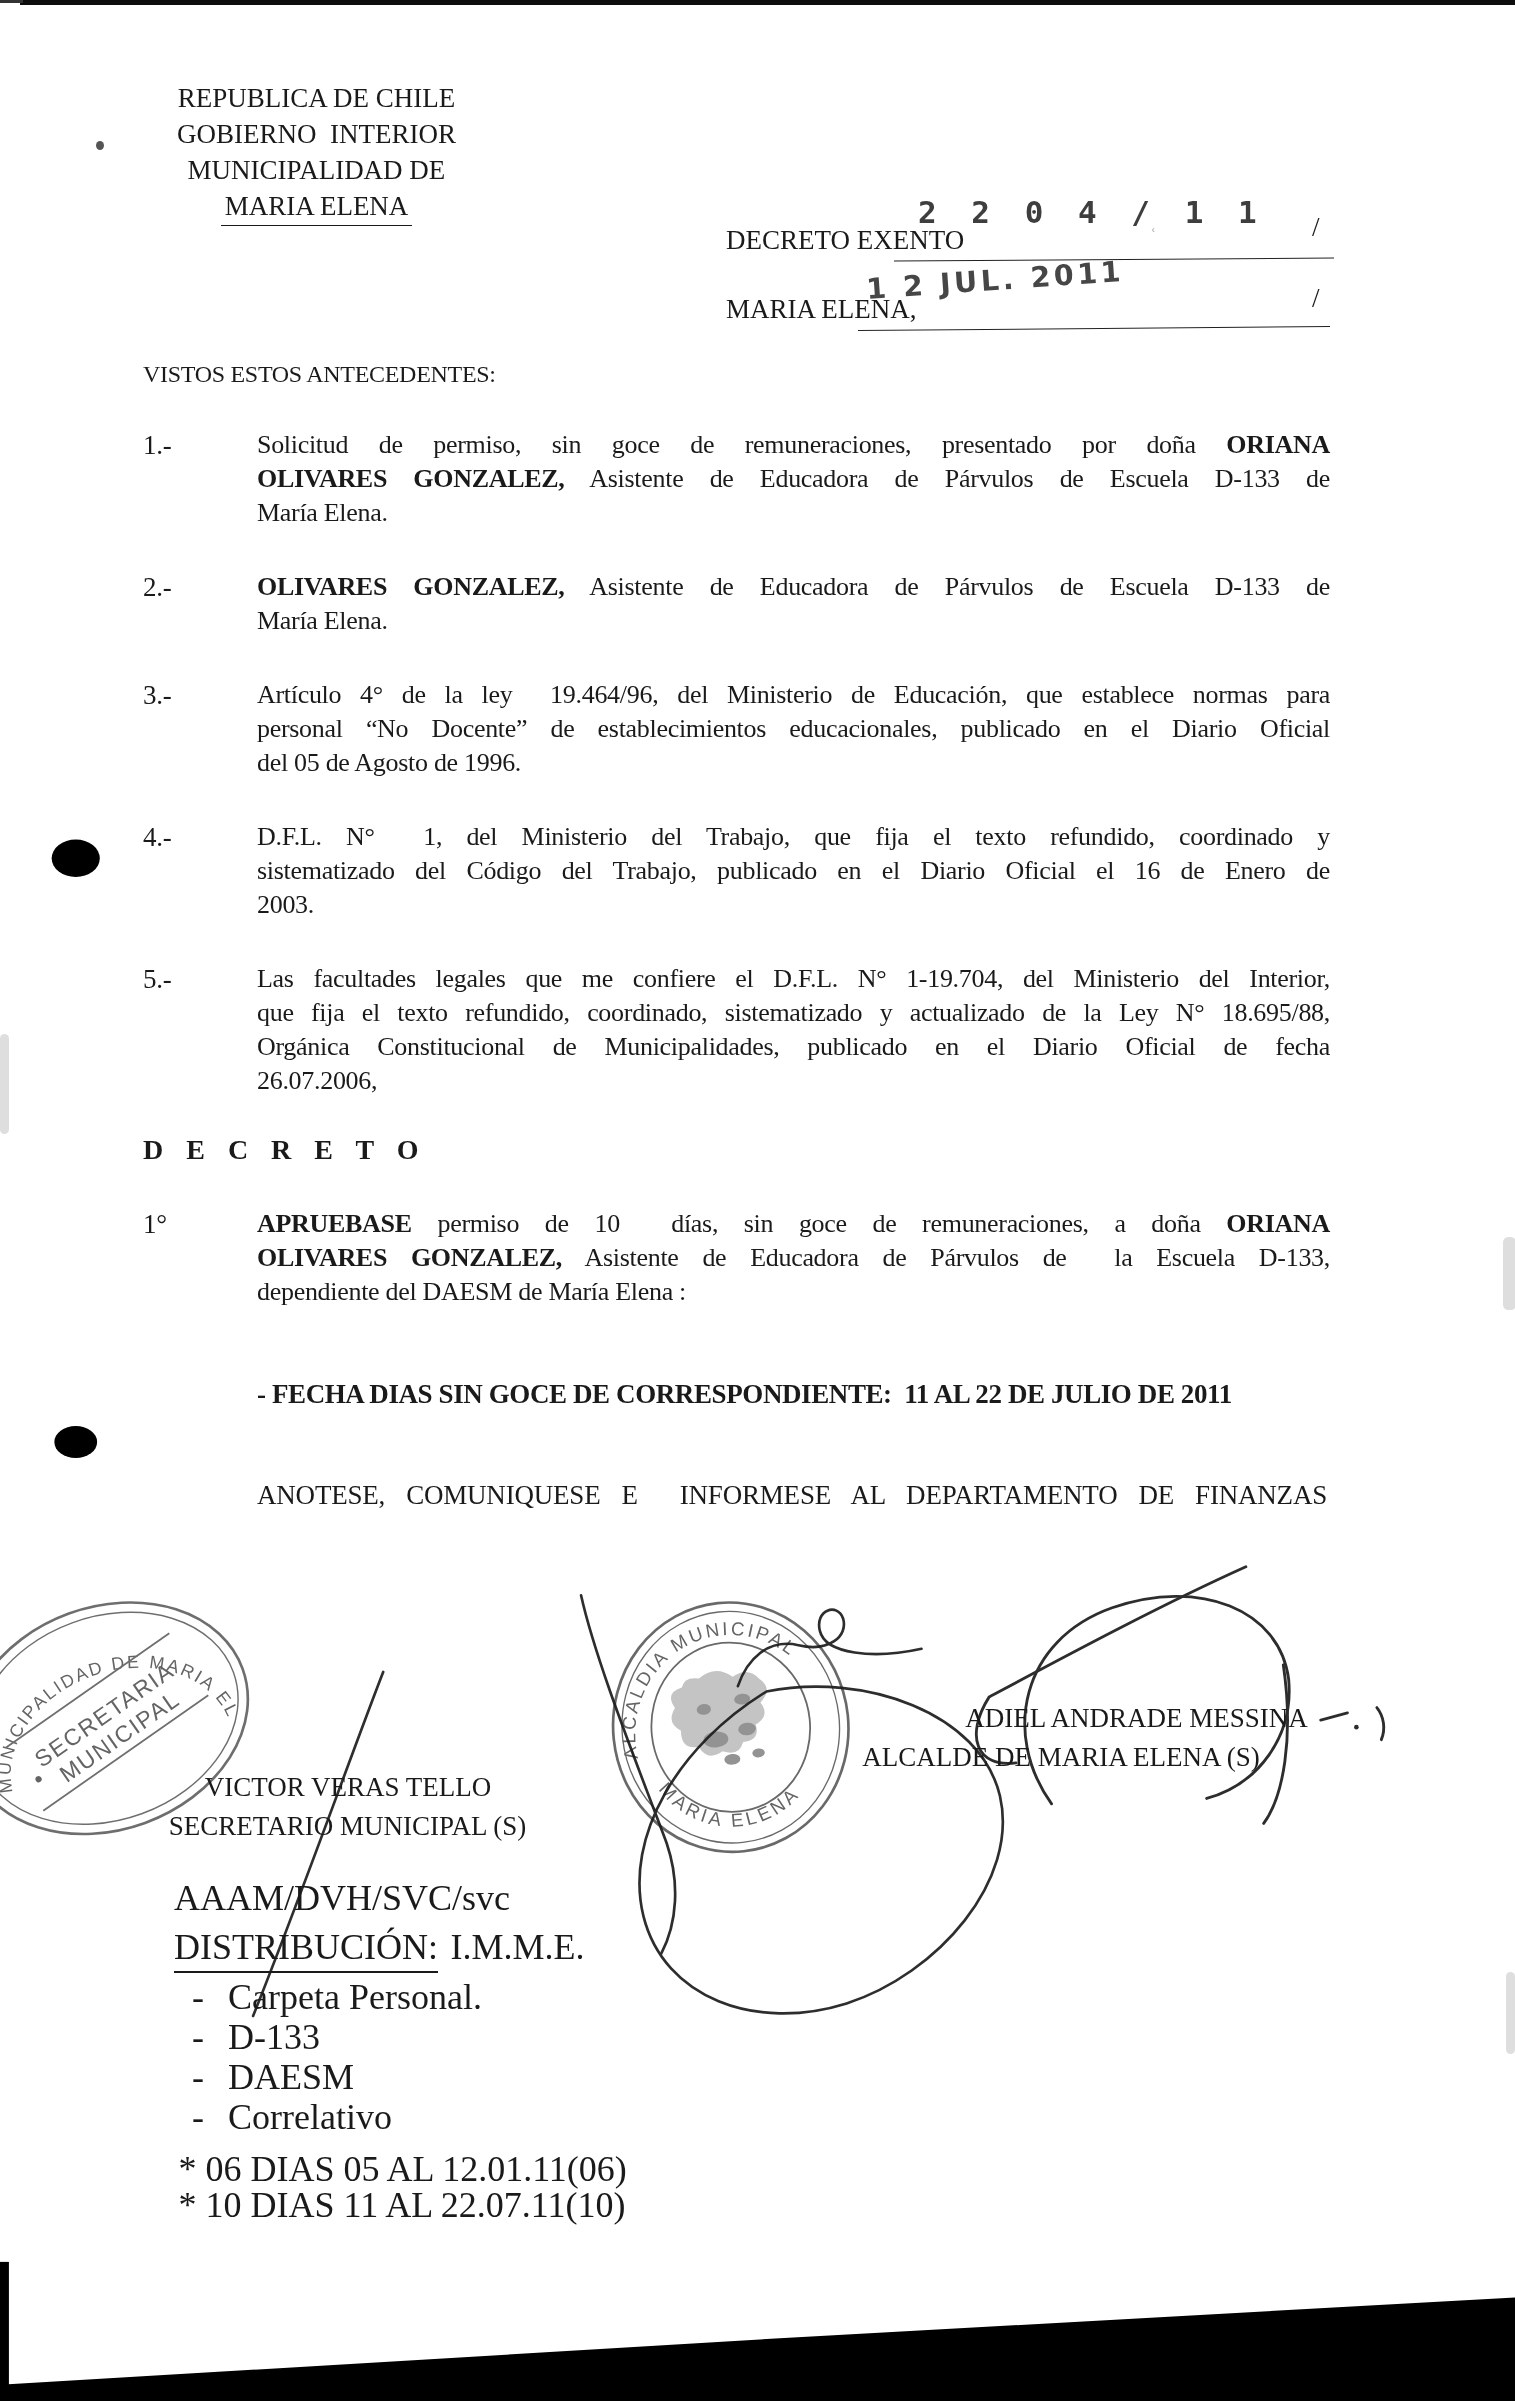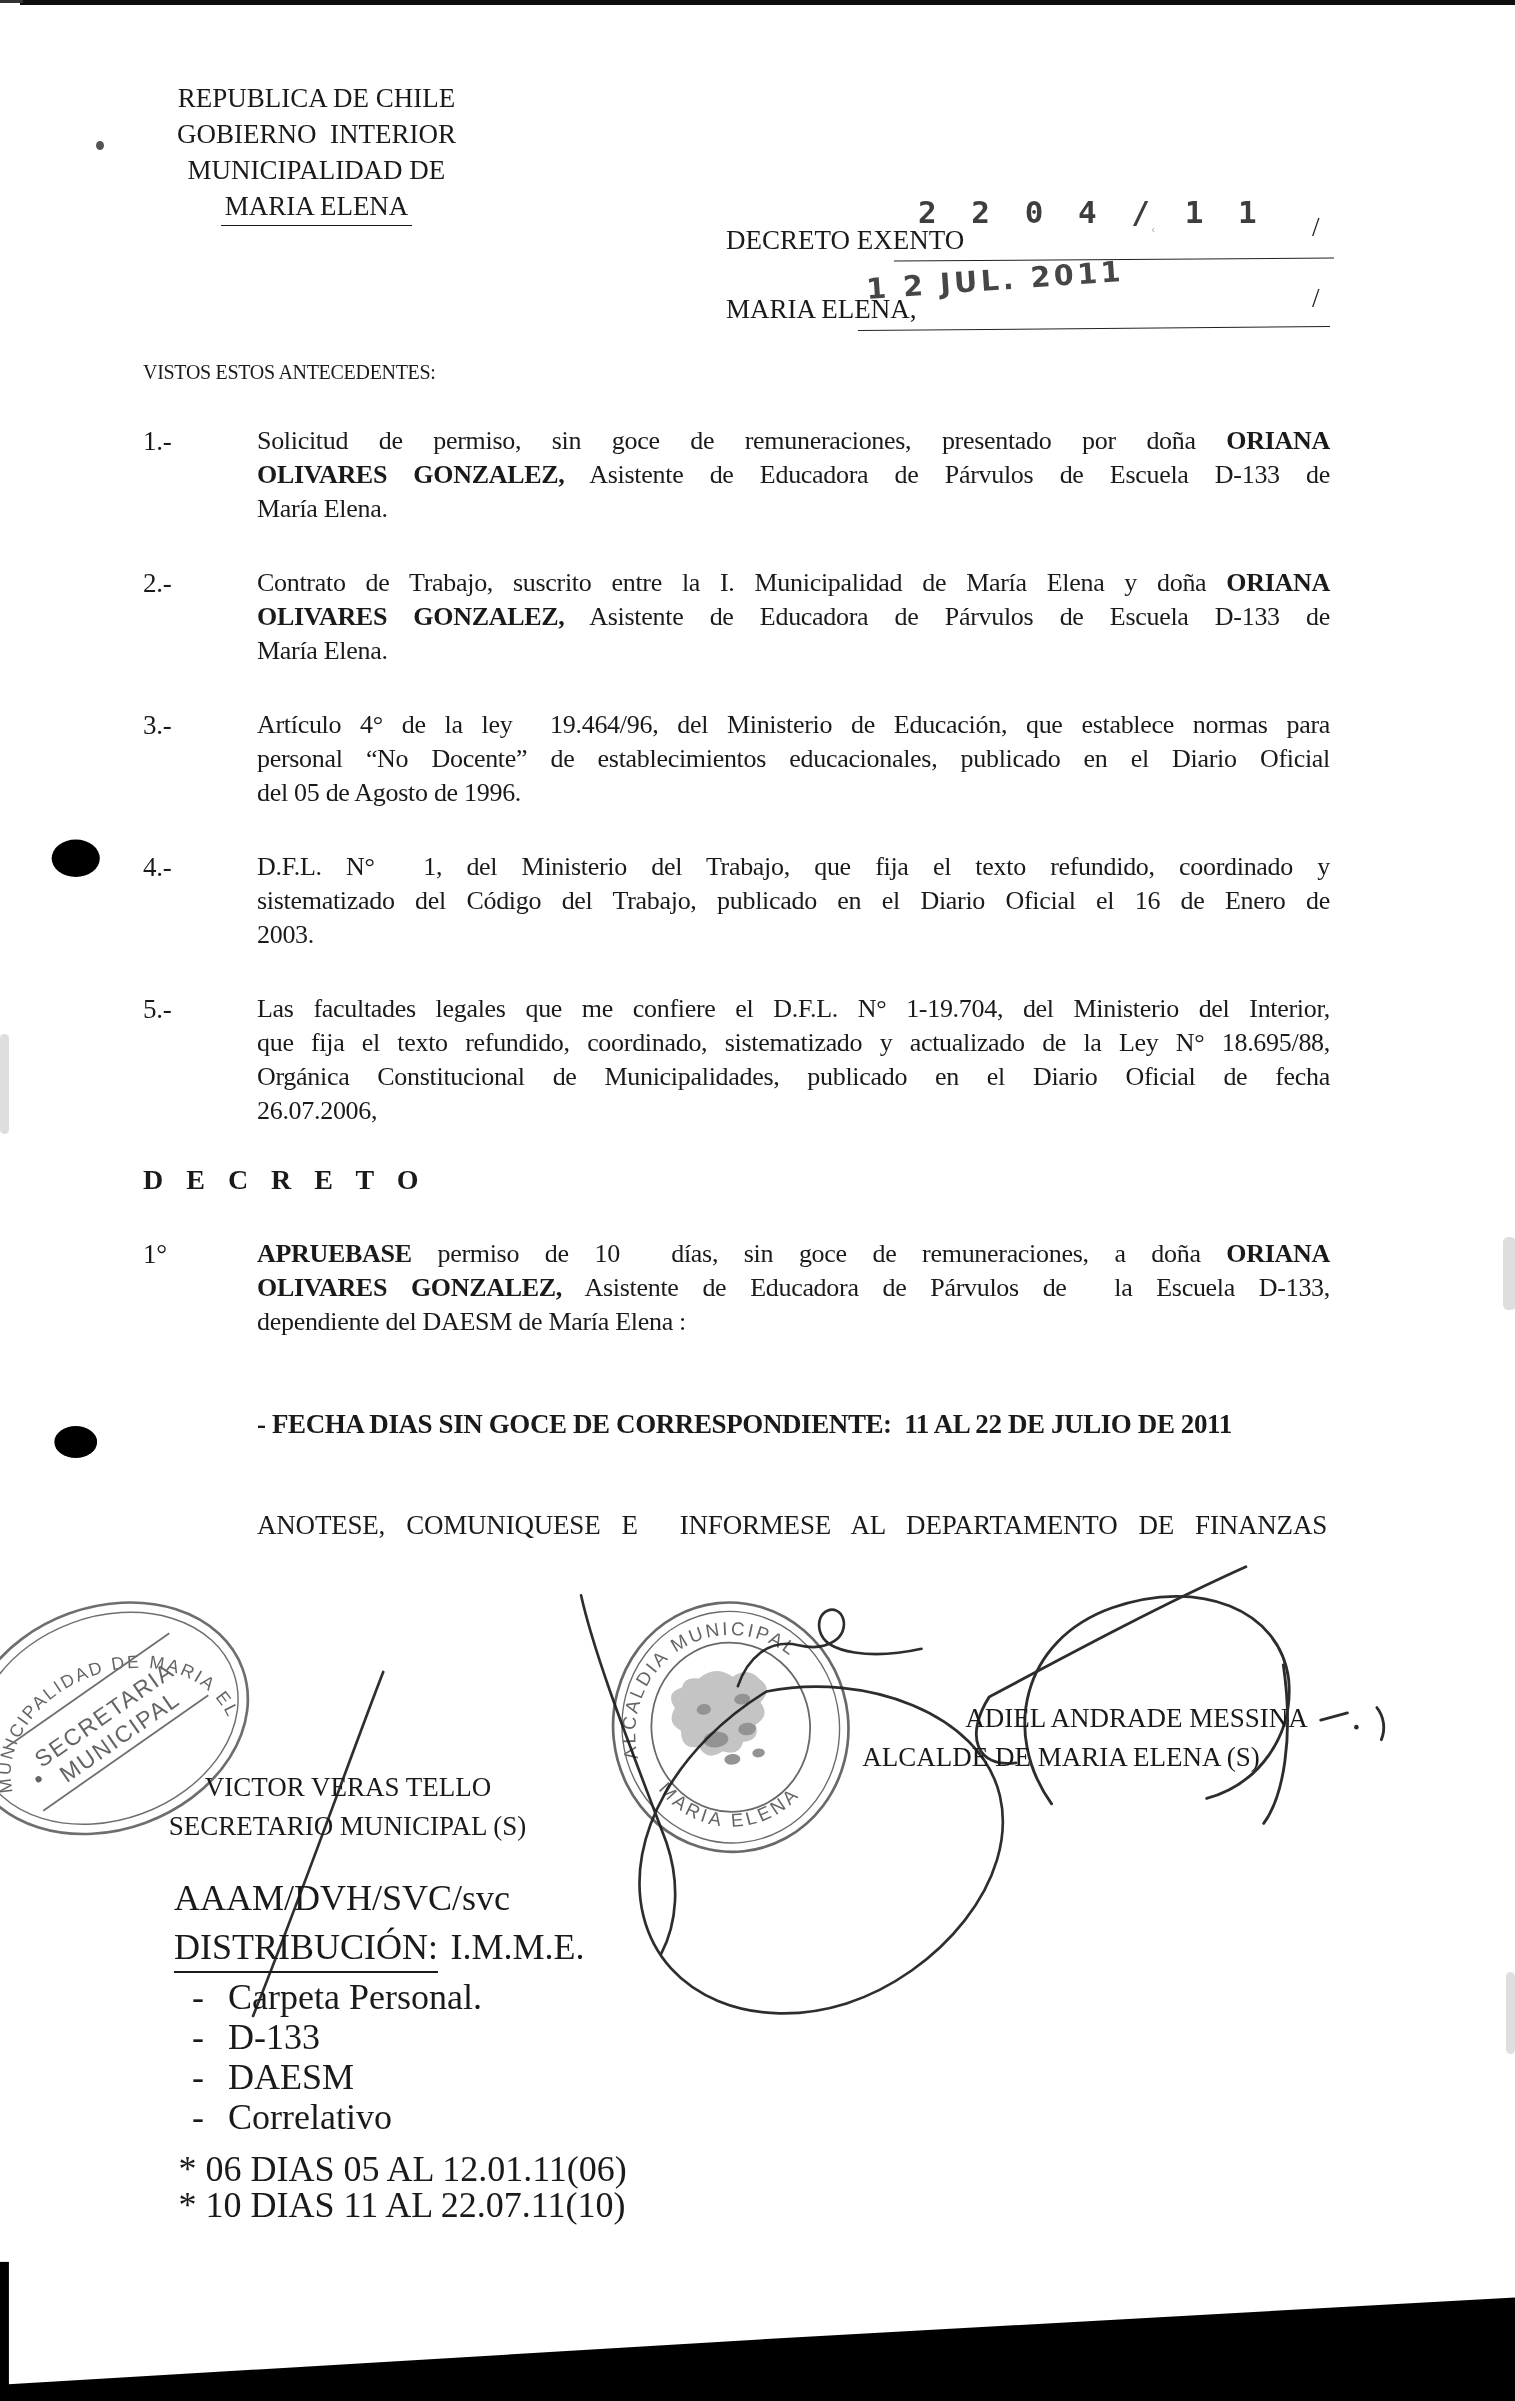--- a/index.html
+++ b/index.html
@@ -25,21 +25,21 @@
   .slash1{left:1312px;top:212px;font-size:27px;}
   .city-label{left:726px;top:294px;font-size:27px;}
   .date-stamp{left:866px;top:264px;font-family:"DejaVu Sans","Liberation Sans",sans-serif;
               font-weight:bold;font-size:28.5px;letter-spacing:3.6px;color:#333;opacity:.9;
               transform:rotate(-4deg);}
   .rule2{left:858px;top:328px;width:472px;border-top:1.8px solid #222;transform:rotate(-.5deg);}
   .slash2{left:1312px;top:283px;font-size:27px;}
 
   
   .main-col{left:143px;top:361px;width:1190px;font-size:26px;letter-spacing:-0.3px;}
-  .vistos{font-size:20px;margin-bottom:33px;}
+  .vistos{font-size:24px;margin-bottom:33px;}
   .item{position:relative;margin-bottom:36px;line-height:34px;}
   .item .num{position:absolute;left:0;top:0;font-size:27px;}
   .item .lines{margin-left:114px;width:1073px;margin-top:40px;}
   .jline{text-align:justify;text-align-last:justify;}
   .jline.last{text-align-last:left;}
   .b{font-weight:bold;}
   .decreto-head{font-size:28px;font-weight:bold;letter-spacing:8px;margin-top:9px;margin-bottom:41px;}
   .fecha{margin-left:114px;margin-top:68px;font-size:27px;font-weight:bold;letter-spacing:-0.4px;line-height:34px;}
   .fecha .val{margin-left:12.5px;}
   .anotese{margin-left:114px;margin-top:66px;width:1070px;font-size:27px;line-height:36px;letter-spacing:-0.2px;}
@@ -101,21 +101,20 @@
           <span class="num">1.-</span>
           <div class="lines">
             <div class="jline"><span>Solicitud de permiso, sin goce de remuneraciones, presentado por doña </span><span class="b">ORIANA</span></div>
             <div class="jline"><span class="b">OLIVARES GONZALEZ,</span><span> Asistente de Educadora de Párvulos de Escuela D-133 de</span></div>
             <div class="jline last"><span>María Elena.</span></div>
           </div>
         </div>
         <div class="item">
           <span class="num">2.-</span>
           <div class="lines">
-            <div class="jline"><span>Contrato de Trabajo, suscrito entre la I. Municipalidad de María Elena y doña </span><span class="b">ORIANA</span></div>
             <div class="jline"><span class="b">OLIVARES GONZALEZ,</span><span> Asistente de Educadora de Párvulos de Escuela D-133 de</span></div>
             <div class="jline last"><span>María Elena.</span></div>
           </div>
         </div>
         <div class="item">
           <span class="num">3.-</span>
           <div class="lines">
             <div class="jline"><span>Artículo 4° de la ley&nbsp; 19.464/96, del Ministerio de Educación, que establece normas para</span></div>
             <div class="jline"><span>personal “No Docente” de establecimientos educacionales, publicado en el Diario Oficial</span></div>
             <div class="jline last"><span>del 05 de Agosto de 1996.</span></div>

